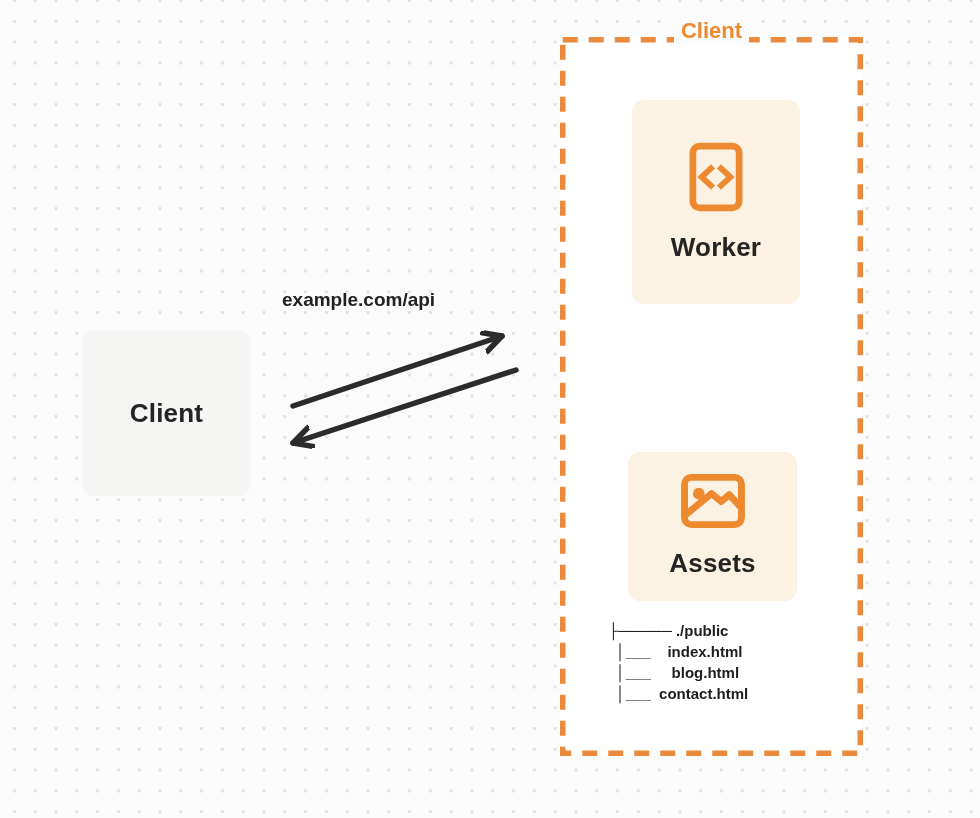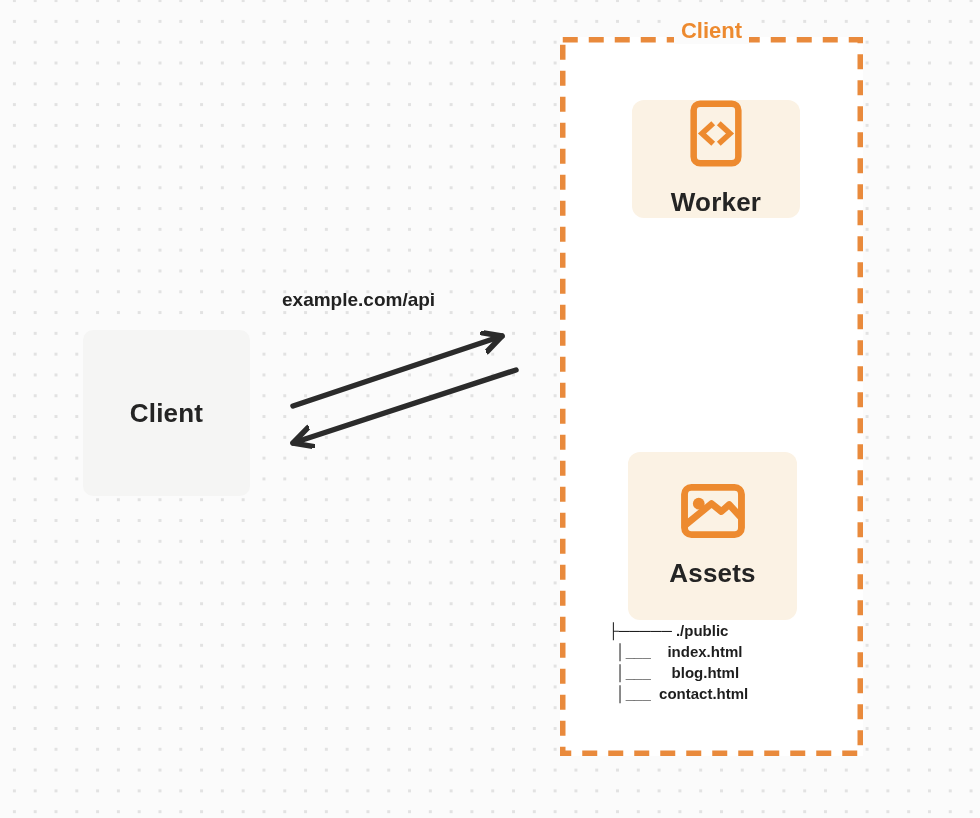--- a/index.html
+++ b/index.html
@@ -103,22 +103,22 @@
   .card {
     position: absolute;
     background: var(--card-bg);
     border-radius: 12px;
     display: flex;
     flex-direction: column;
     align-items: center;
     justify-content: center;
     gap: 20px;
   }
-  .card-worker { left: 72px; top: 63px; width: 168px; height: 118px; }
-  .card-assets { left: 68px; top: 415px; width: 169px; height: 168px; }
+  .card-worker { left: 72px; top: 63px; width: 168px; height: 204px; }
+  .card-assets { left: 68px; top: 415px; width: 169px; height: 149px; }
   .icon-stroke { stroke: var(--accent, #ED8A2F); fill: none; }
   .icon-fill { fill: var(--accent, #ED8A2F); }
 
   
   .file-tree {
     position: absolute;
     left: 48px; top: 583px;
     font-family: Liberation Sans, sans-serif;
     font-size: 15px;
     line-height: 21px;

